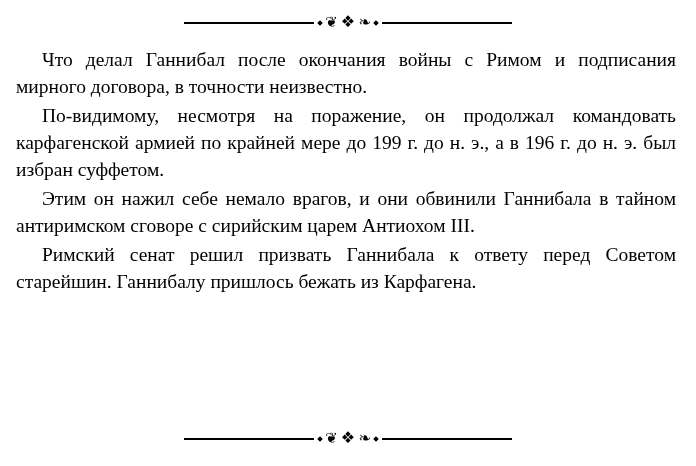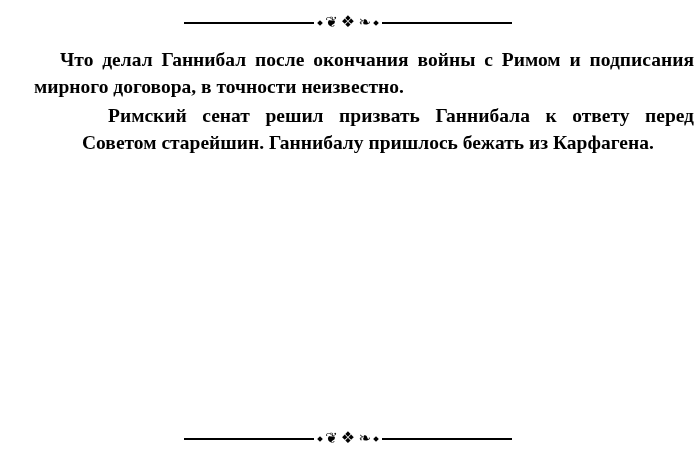--- a/index.html
+++ b/index.html
@@ -69,54 +69,55 @@
     font-size: 16px;
     line-height: 1;
     position: relative;
     top: -1px;
   }
 
   
   .body-text {
     position: absolute;
     top: 46px;
-    left: 34px;
+    left: 16px;
     width: 660px;
-    font-weight: bold;
   }
   .para {
     margin: 0 0 2px 0;
     font-size: 19.5px;
     line-height: 27px;
     text-align: justify;
     text-indent: 26px;
     font-family: "Liberation Serif", serif;
     hyphens: manual;
   }
-  .para:last-child { margin-bottom: 0; margin-left: 48px; }
+  .para:last-child { margin-bottom: 0; }
 </style>
 </head>
 <body>
 
 <div class="page">
 
   <div class="ornament top">
     <span class="orn-rule left"></span>
     <span class="orn-center">
       <span class="orn-dot"></span>
       <span class="orn-glyph">❦</span>
       <span class="orn-diamond">❖</span>
       <span class="orn-glyph">❧</span>
       <span class="orn-dot"></span>
     </span>
     <span class="orn-rule right"></span>
   </div>
 
   <div class="body-text">
     <p class="para">Что делал Ганнибал после окончания войны с Римом и подписания мирного договора, в точности неизвестно.</p>
+    <p class="para">По-видимому, несмотря на поражение, он продолжал командовать карфагенской армией по крайней мере до 199 г. до н. э., а в 196 г. до н. э. был избран суффетом.</p>
+    <p class="para">Этим он нажил себе немало врагов, и они обвинили Ганнибала в тайном антиримском сговоре с сирийским царем Антиохом III.</p>
     <p class="para">Римский сенат решил призвать Ганнибала к ответу перед Советом старейшин. Ганнибалу пришлось бежать из Карфагена.</p>
   </div>
 
   <div class="ornament bottom">
     <span class="orn-rule left"></span>
     <span class="orn-center">
       <span class="orn-dot"></span>
       <span class="orn-glyph">❦</span>
       <span class="orn-diamond">❖</span>
       <span class="orn-glyph">❧</span>

